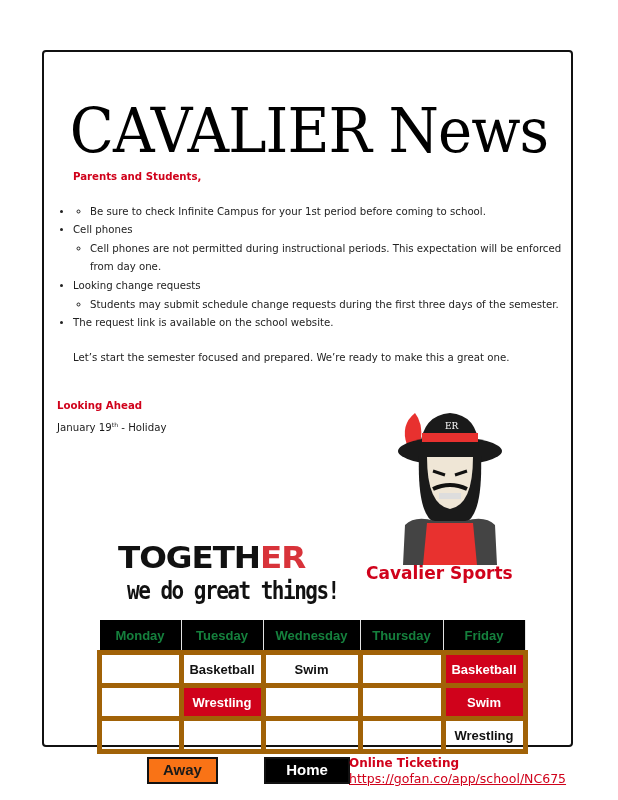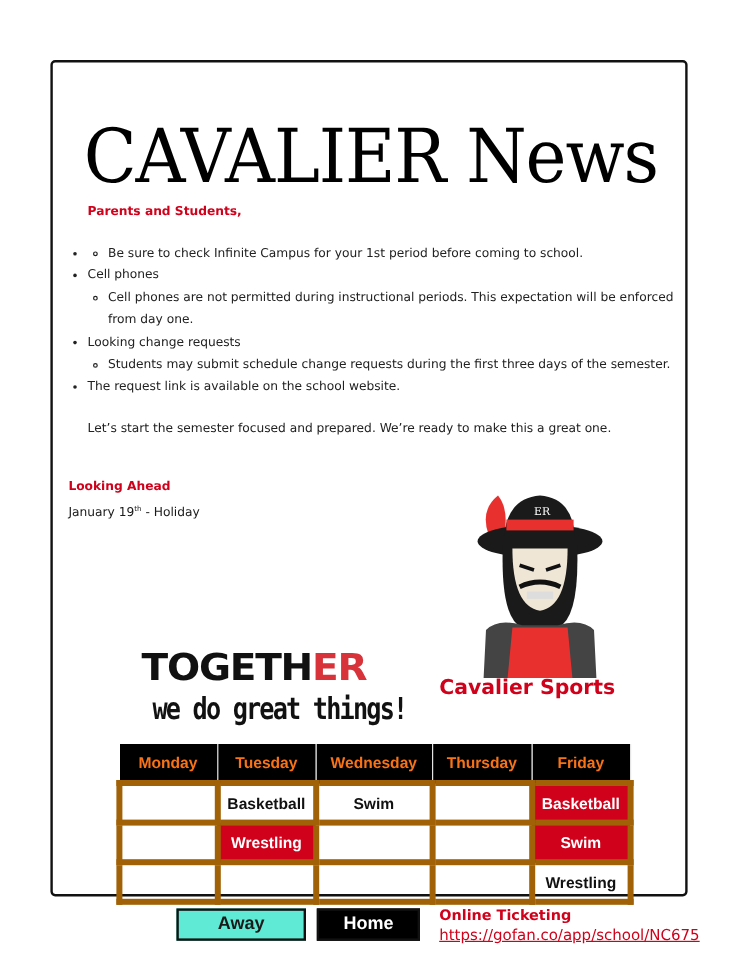--- a/index.html
+++ b/index.html
@@ -13,26 +13,26 @@
   ul.sub { padding-left: 17px; list-style: circle; }
   li { margin: 0; }
   .looking { position: absolute; left: 57px; top: 397px; font-size: 10.2px; line-height: 18.6px; }
   .looking sup { font-size: 6px; }
   .mascot { position: absolute; left: 395px; top: 405px; width: 110px; height: 160px; }
   .sports-title { position: absolute; left: 366px; top: 563px; font-size: 17px; font-weight: bold; color: #d0021b; }
   .together { position: absolute; left: 118px; top: 542px; font-family: "DejaVu Sans", sans-serif; font-weight: 900; font-size: 31px; letter-spacing: -1px; color: #111; line-height: 1; transform: scaleX(1.05); transform-origin: left; }
   .together .er { color: #d8333a; }
   .tagline { position: absolute; left: 127px; top: 576px; font-family: "DejaVu Sans Mono", monospace; font-weight: bold; font-size: 21px; color: #111; letter-spacing: -1.5px; transform: scaleY(1.2); transform-origin: top; }
   table.sched { position: absolute; left: 97px; top: 620px; border-collapse: collapse; font-family: "Liberation Sans", sans-serif; font-weight: bold; font-size: 13px; }
-  table.sched th { background: #000; color: #f97316; height: 30px; padding: 0; text-align: center; border-right: 1px solid #e4e4e4; }
+  table.sched th { background: #000; color: #15803d; height: 30px; padding: 0; text-align: center; border-right: 1px solid #e4e4e4; }
   table.sched td { height: 28px; padding: 0; text-align: center; border: 5px solid #a16207; color: #111; }
   table.sched td.home { background: #d0021b; color: #fff; }
-  .legend-away { position: absolute; left: 147px; top: 757px; width: 108px; height: 27px; border: 2.5px solid #111; box-sizing: border-box; text-align: center; font-weight: bold; font-size: 15px; line-height: 22px; font-family: "Liberation Sans", sans-serif; background: #5eead4; }
+  .legend-away { position: absolute; left: 147px; top: 757px; width: 71px; height: 27px; border: 2.5px solid #111; box-sizing: border-box; text-align: center; font-weight: bold; font-size: 15px; line-height: 22px; font-family: "Liberation Sans", sans-serif; background: #f97316; }
   .legend-home { position: absolute; left: 264px; top: 757px; width: 86px; height: 27px; border: 2.5px solid #111; box-sizing: border-box; text-align: center; font-weight: bold; font-size: 15px; line-height: 22px; font-family: "Liberation Sans", sans-serif; background: #000000; color: #fff; }
-  .ticket { position: absolute; left: 366px; top: 755px; font-size: 12px; line-height: 16px; }
+  .ticket { position: absolute; left: 349px; top: 755px; font-size: 12px; line-height: 16px; }
   .ticket .label { color: #d0021b; font-weight: bold; }
   .ticket a { color: #d0021b; text-decoration: underline; font-size: 12.5px; }
 </style>
 </head>
 <body>
 
 <div class="frame"></div>
 
 <h1 class="title">CAVALIER News</h1>
 

